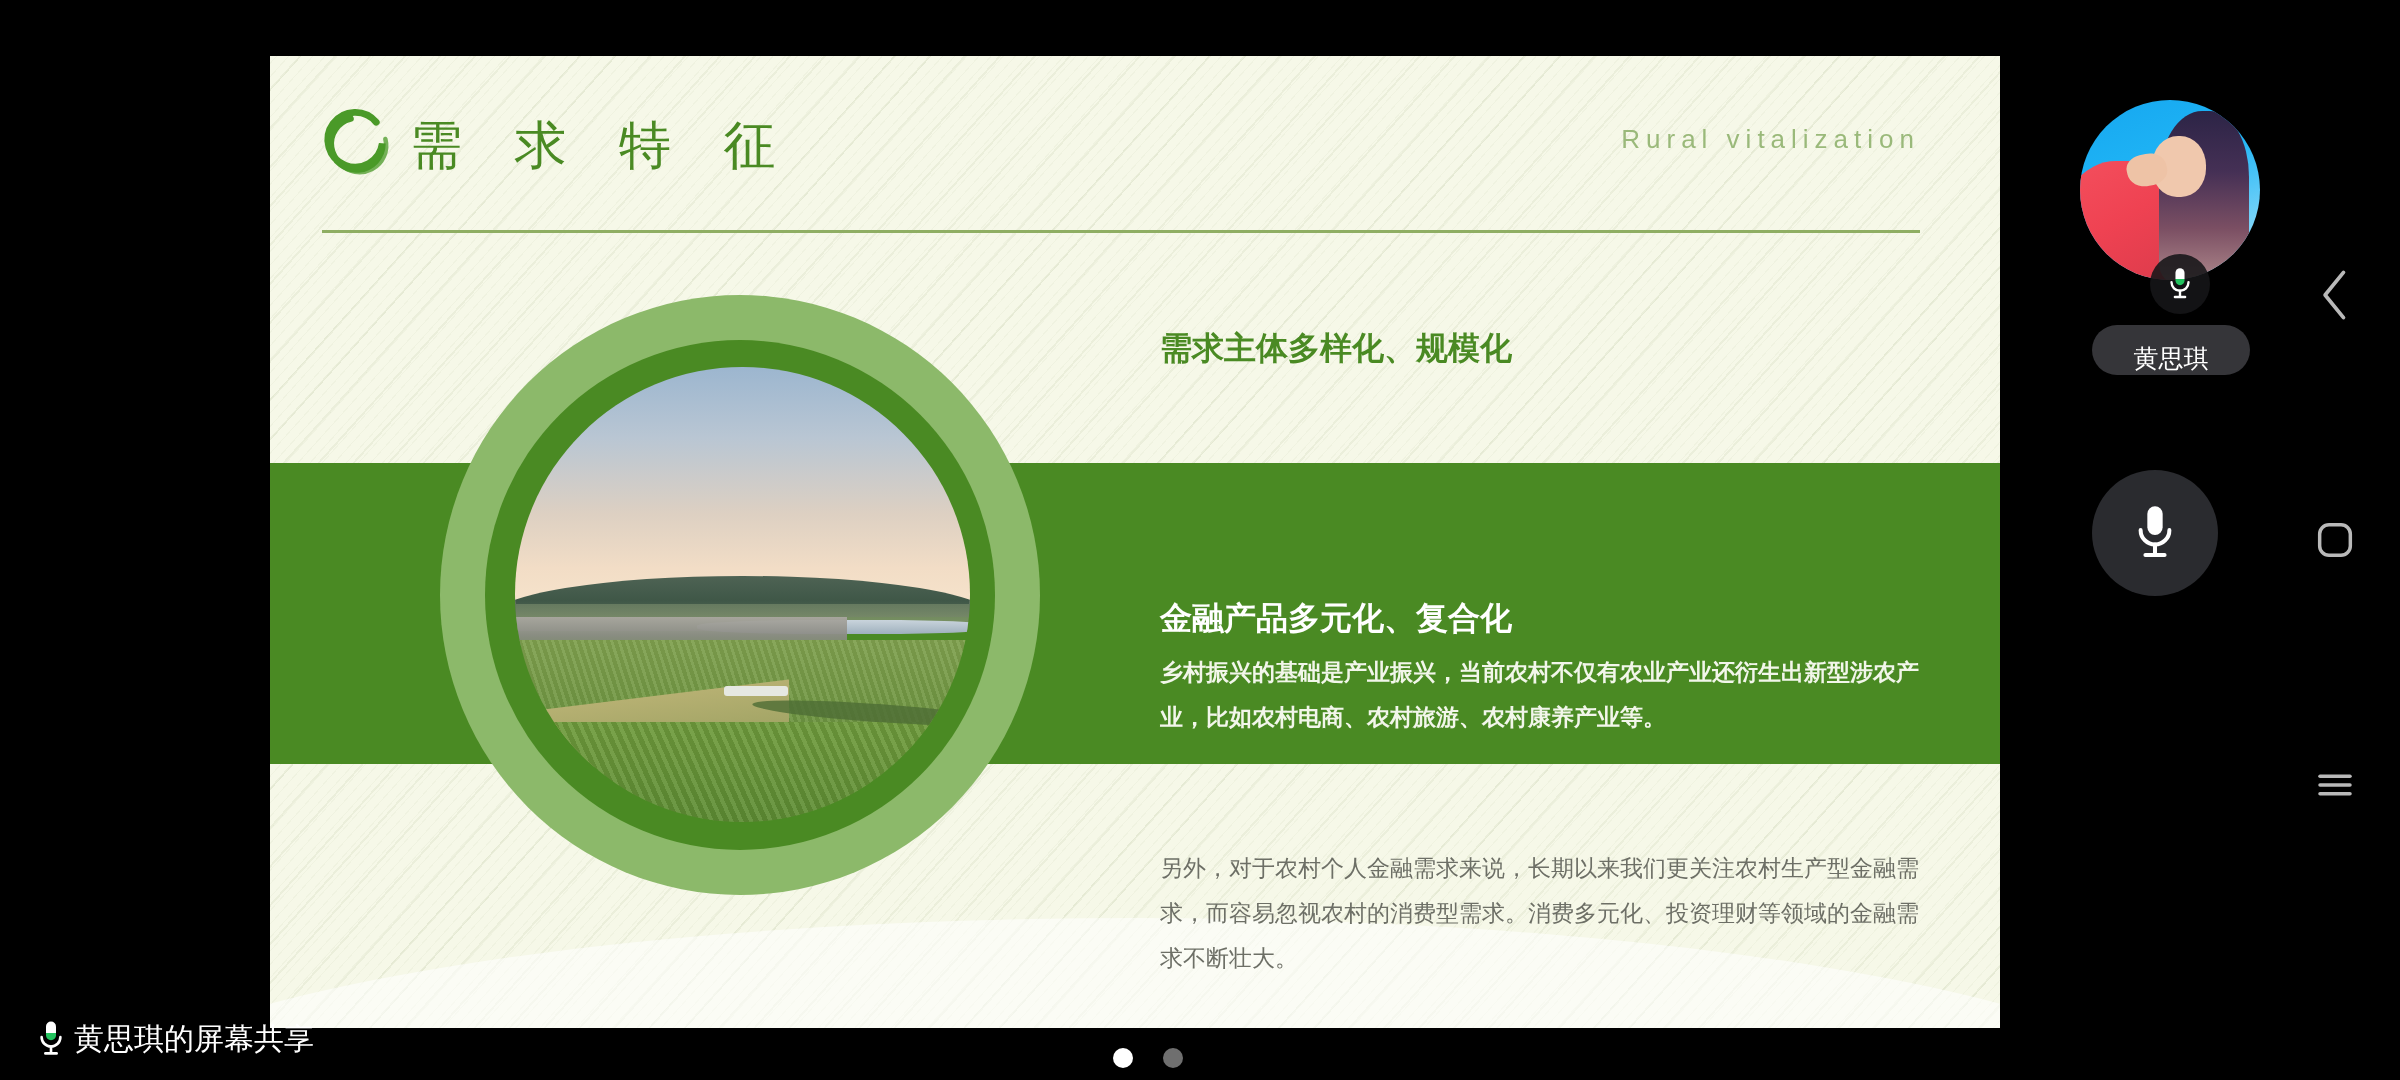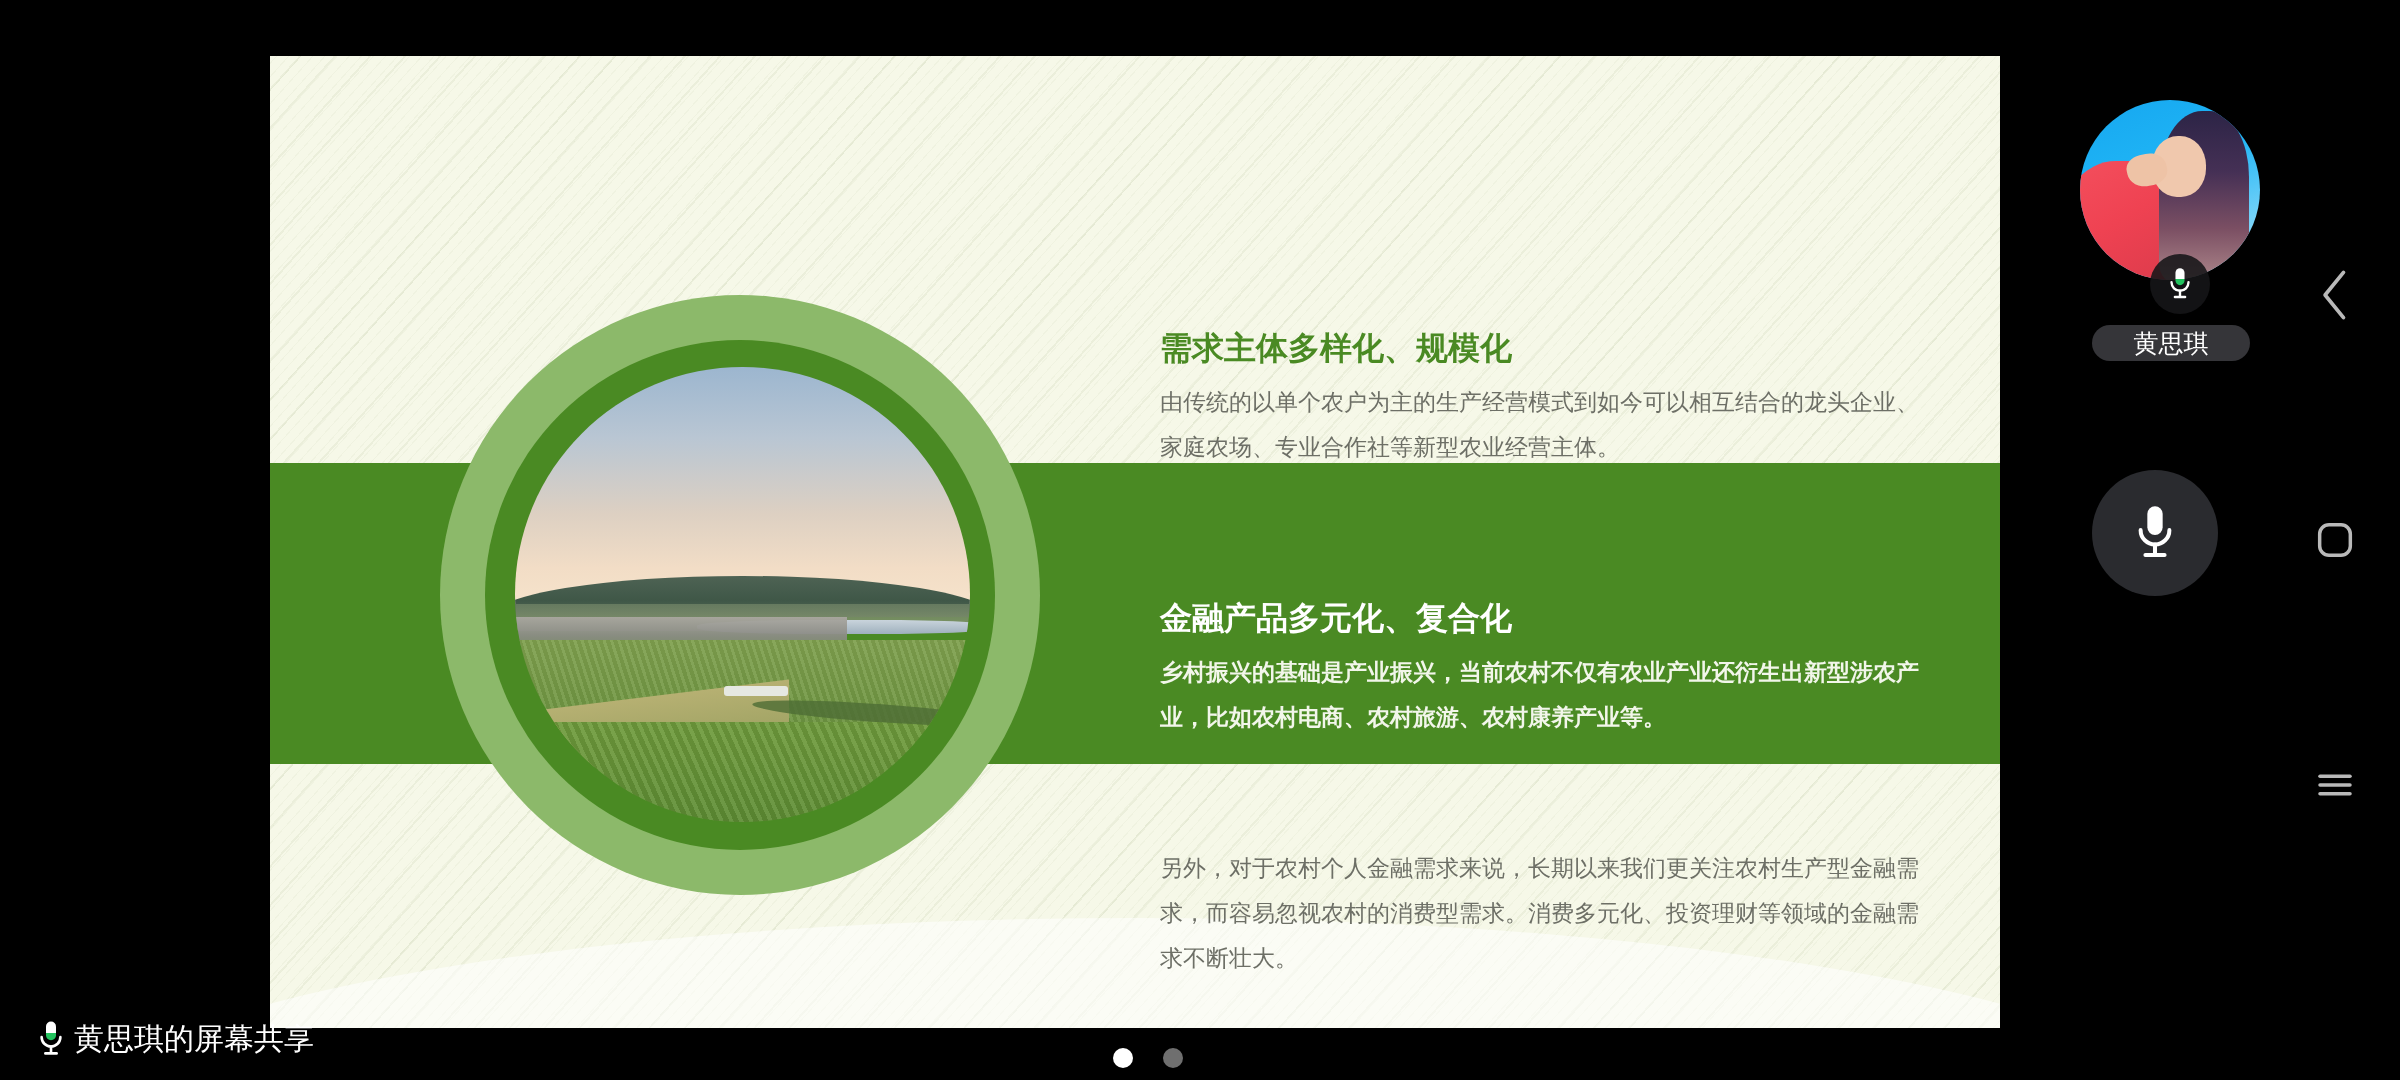--- a/index.html
+++ b/index.html
@@ -188,23 +188,23 @@
     position:absolute; left:26%; top:30%; width:22%; height:18%;
     background:#eec3a6; border-radius:40% 46% 42% 48%;
     transform:rotate(-12deg);
   }
   .mic-badge{
     position:absolute; left:80px; top:254px; width:60px; height:60px;
     border-radius:50%; background:rgba(22,22,24,.88);
     display:flex; align-items:center; justify-content:center;
   }
   .name-chip{
-    position:absolute; left:22px; top:325px; width:158px; height:36px;
+    position:absolute; left:22px; top:325px; width:158px; height:50px;
     background:rgba(58,58,62,.92); border-radius:25px;
-    display:flex; align-items:center; justify-content:center;
+    display:flex; align-items:flex-end; justify-content:center;
     color:#ffffff; font-size:25px;
     font-family:"DejaVu Sans","Liberation Sans",sans-serif;
   }
   .mic-big{
     position:absolute; left:22px; top:470px; width:126px; height:126px;
     border-radius:50%; background:#2a2b2f;
     display:flex; align-items:center; justify-content:center;
   }
 
   
@@ -228,20 +228,31 @@
   }
 </style>
 </head>
 <body>
 
 <div id="slide">
   <div class="texture"></div>
   <div class="texture2"></div>
   <div class="bottom-arc"></div>
 
+  <div class="slide-header">
+    <span class="enso">
+      <svg viewBox="0 0 100 100" width="76" height="76" aria-hidden="true">
+        <path d="M74 24 A36 36 0 1 0 82 52 A34 34 0 1 1 40 19" fill="none" stroke="#4a9a28" stroke-width="9" stroke-linecap="round"></path>
+        <path d="M26 78 A35 35 0 0 0 86 46" fill="none" stroke="#4a9a28" stroke-width="6" stroke-linecap="round" opacity=".75"></path>
+      </svg>
+    </span>
+    <div class="title-cn">需 求 特 征</div>
+    <div class="title-en">Rural vitalization</div>
+    <div class="header-rule"></div>
+  </div>
 
   <div class="green-band"></div>
 
   <div class="circle-wrap">
     <div class="ring-outer"></div>
     <div class="ring-inner"></div>
     <div class="photo">
       <div class="sky"></div>
       <div class="ridge"></div>
       <div class="ridge2"></div>
@@ -250,21 +261,20 @@
       <div class="field1"></div>
       <div class="field2"></div>
       <div class="field3"></div>
       <div class="hedge"></div>
       <div class="barn"></div>
     </div>
   </div>
 
   <div class="block" id="block1">
     <div class="blk-title">需求主体多样化、规模化</div>
-    <div class="blk-body">由传统的以单个农户为主的生产经营模式到如今可以相互结合的龙头企业、家庭农场、专业合作社等新型农业经营主体。</div>
   </div>
 
   <div class="block" id="block2">
     <div class="blk-title">金融产品多元化、复合化</div>
     <div class="blk-body">乡村振兴的基础是产业振兴，当前农村不仅有农业产业还衍生出新型涉农产业，比如农村电商、农村旅游、农村康养产业等。</div>
   </div>
 
   <div class="block" id="block3">
     <div class="blk-body">另外，对于农村个人金融需求来说，长期以来我们更关注农村生产型金融需求，而容易忽视农村的消费型需求。消费多元化、投资理财等领域的金融需求不断壮大。</div>
   </div>

